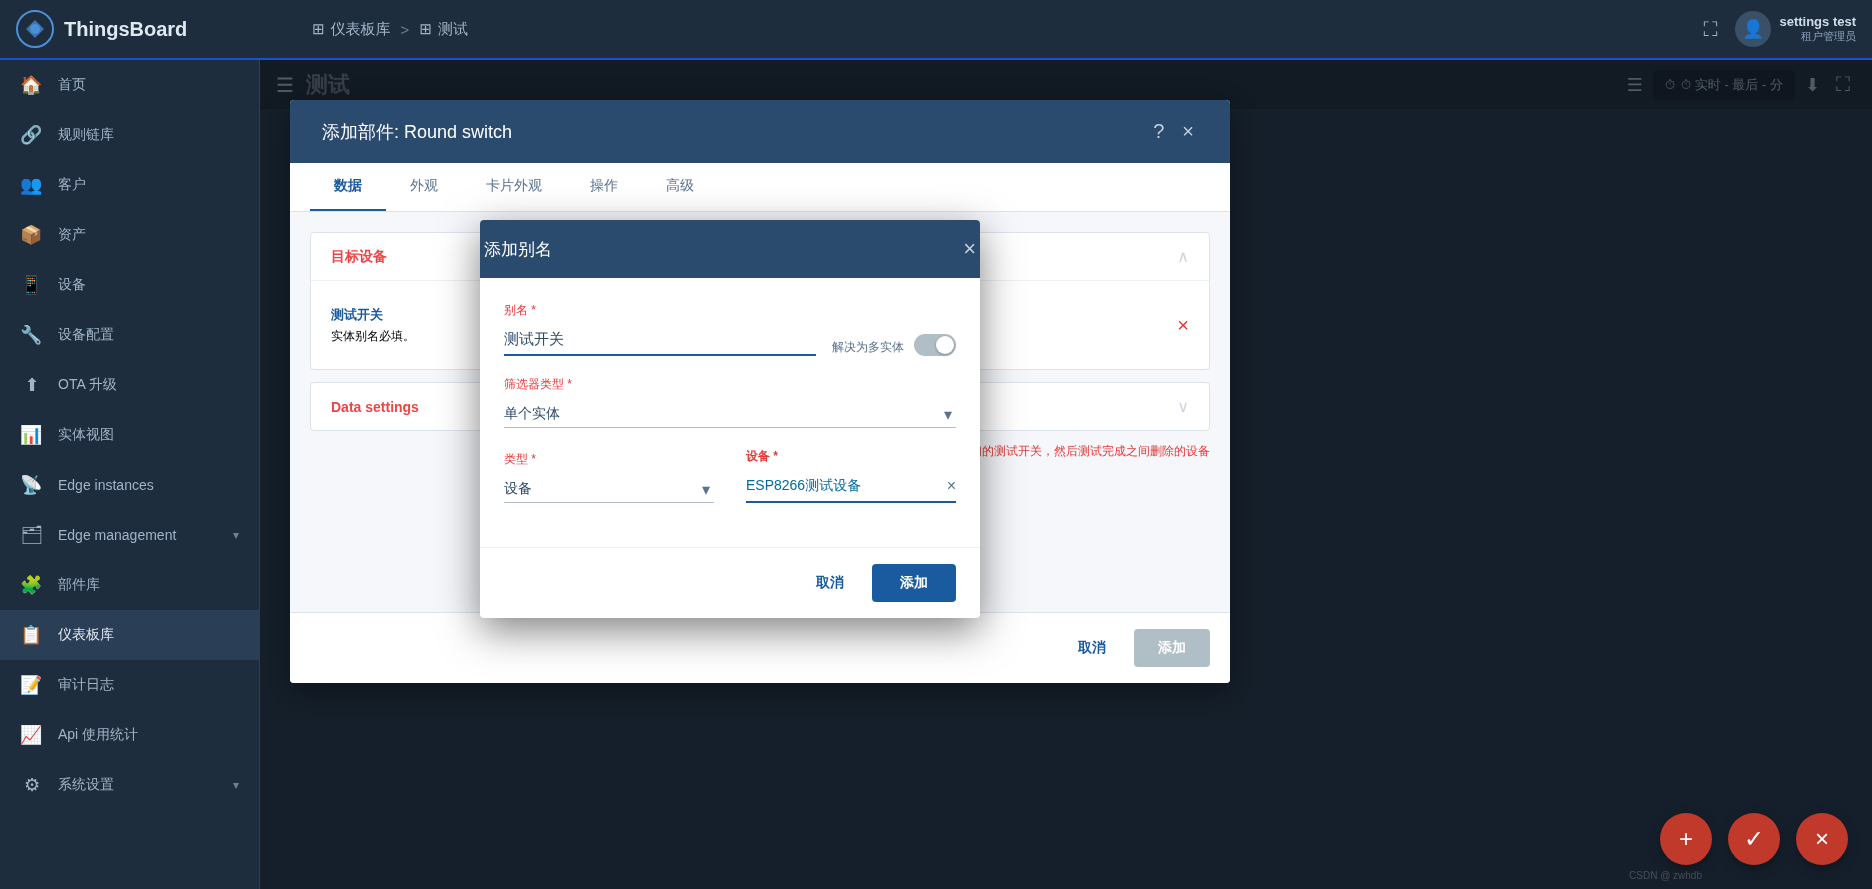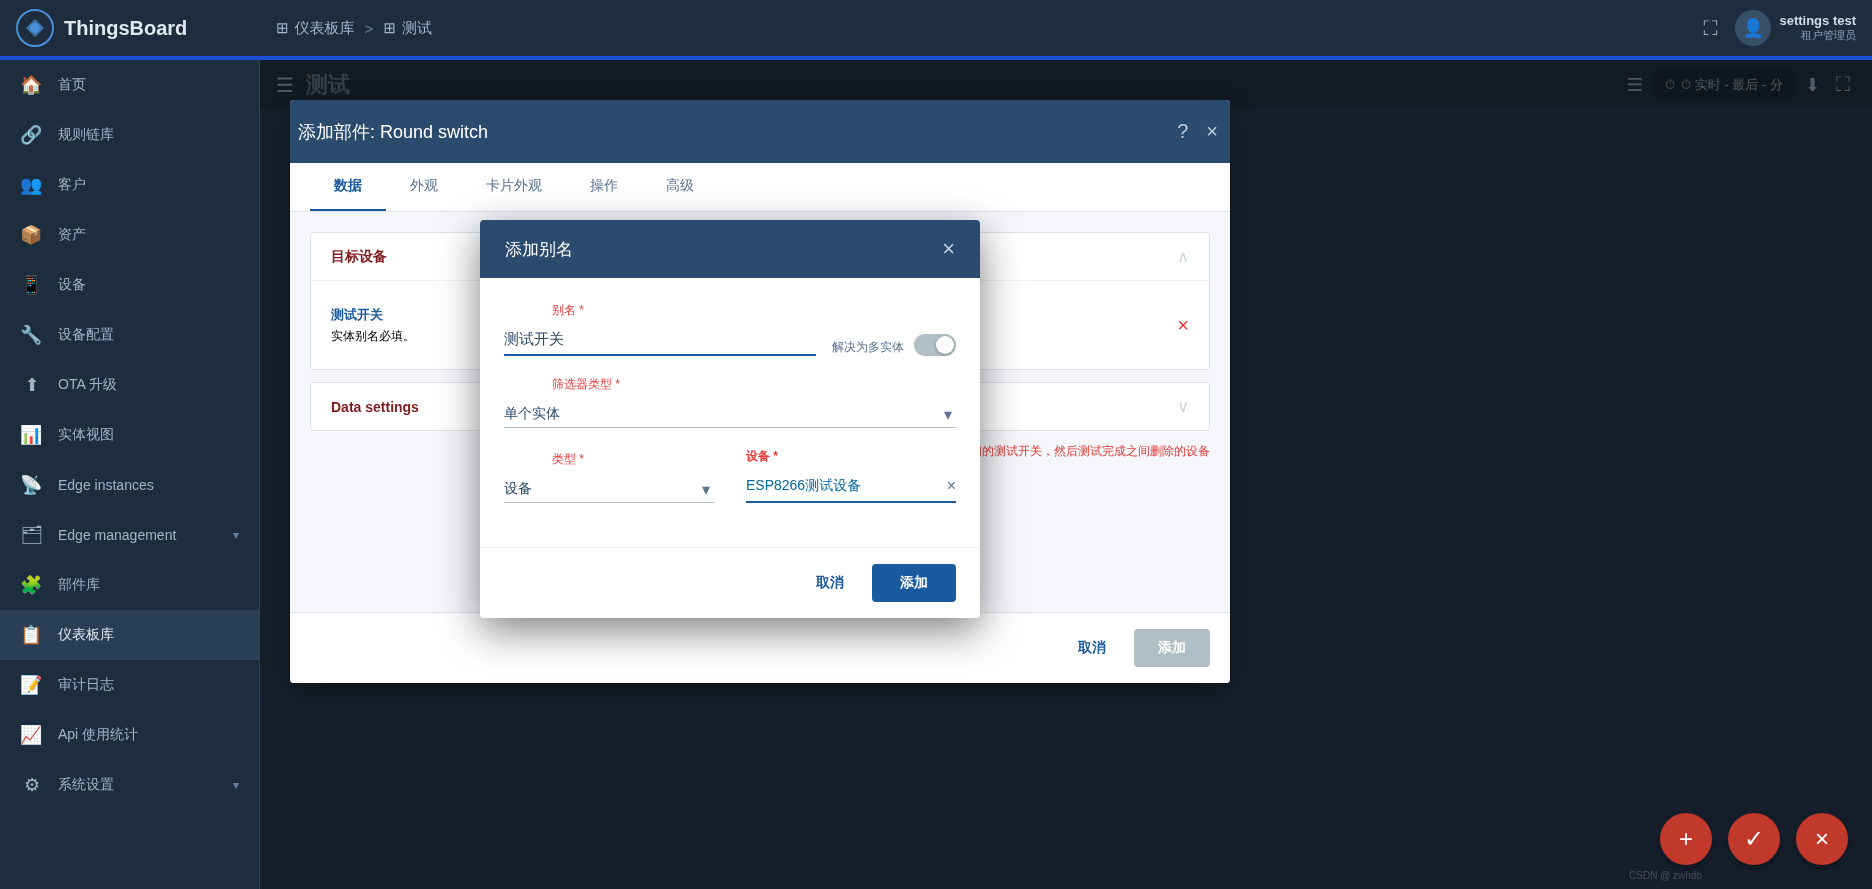--- a/index.html
+++ b/index.html
@@ -5,22 +5,23 @@
     * { box-sizing: border-box; margin: 0; padding: 0; }
     body { font-family: 'Segoe UI', Arial, sans-serif; background: #1a2535; color: #cdd5e0; height: 889px; width: 1872px; overflow: hidden; display: flex; flex-direction: column; }
 
     
     .top-header {
       height: 60px;
       background: #1e2d3e;
       display: flex;
       align-items: center;
       padding: 0 16px;
-      border-bottom: 4px solid #1d4ed8;
+      border-bottom: 2px solid #1d4ed8;
       flex-shrink: 0;
+      gap: 36px;
     }
     .logo-area {
       display: flex;
       align-items: center;
       gap: 10px;
       width: 260px;
     }
     .logo-icon {
       width: 38px;
       height: 38px;
@@ -163,21 +164,21 @@
       left: 30px;
       width: 940px;
       background: #fff;
       border-radius: 4px;
       box-shadow: 0 8px 32px rgba(0,0,0,0.4);
       z-index: 20;
       overflow: hidden;
     }
     .dialog-header {
       background: #2a4a6e;
-      padding: 16px 8px;
+      padding: 16px 32px;
       display: flex;
       align-items: center;
       gap: 10px;
     }
     .dialog-title {
       font-size: 18px;
       color: #fff;
       font-weight: 500;
       flex: 1;
     }
@@ -219,21 +220,21 @@
       border: 1px solid #dde3ea;
       margin-bottom: 12px;
     }
     .form-section-header {
       display: flex;
       align-items: center;
       justify-content: space-between;
       padding: 14px 20px;
       cursor: pointer;
     }
-    .form-section-title { font-size: 14px; font-weight: 600; color: #7f1d1d; }
+    .form-section-title { font-size: 14px; font-weight: 600; color: #ef4444; }
     .form-section-body { padding: 16px 20px; border-top: 1px solid #edf0f5; }
     .dialog-footer {
       display: flex;
       justify-content: flex-end;
       gap: 12px;
       padding: 16px 20px;
       border-top: 1px solid #dde3ea;
       background: #fff;
     }
     .btn-cancel {
@@ -269,21 +270,21 @@
       left: 220px;
       width: 500px;
       background: #fff;
       border-radius: 4px;
       box-shadow: 0 12px 40px rgba(0,0,0,0.5);
       z-index: 30;
       overflow: hidden;
     }
     .dialog-alias-header {
       background: #2a4a6e;
-      padding: 16px 25px;
+      padding: 16px 4px;
       display: flex;
       align-items: center;
     }
     .dialog-alias-title {
       font-size: 17px;
       color: #fff;
       font-weight: 500;
       flex: 1;
     }
     .alias-close-btn {
@@ -293,21 +294,20 @@
       font-size: 22px;
       cursor: pointer;
     }
     .alias-body { padding: 24px; }
     .alias-row { margin-bottom: 20px; }
     .alias-label {
       font-size: 12px;
       color: #5a7290;
       margin-bottom: 6px;
       display: block;
-      margin-left: 48px;
     }
     .alias-label span { color: #e53935; }
     .alias-input {
       width: 100%;
       border: none;
       border-bottom: 2px solid #1a5a9e;
       padding: 6px 0;
       font-size: 15px;
       color: #2d4a6a;
       background: transparent;

